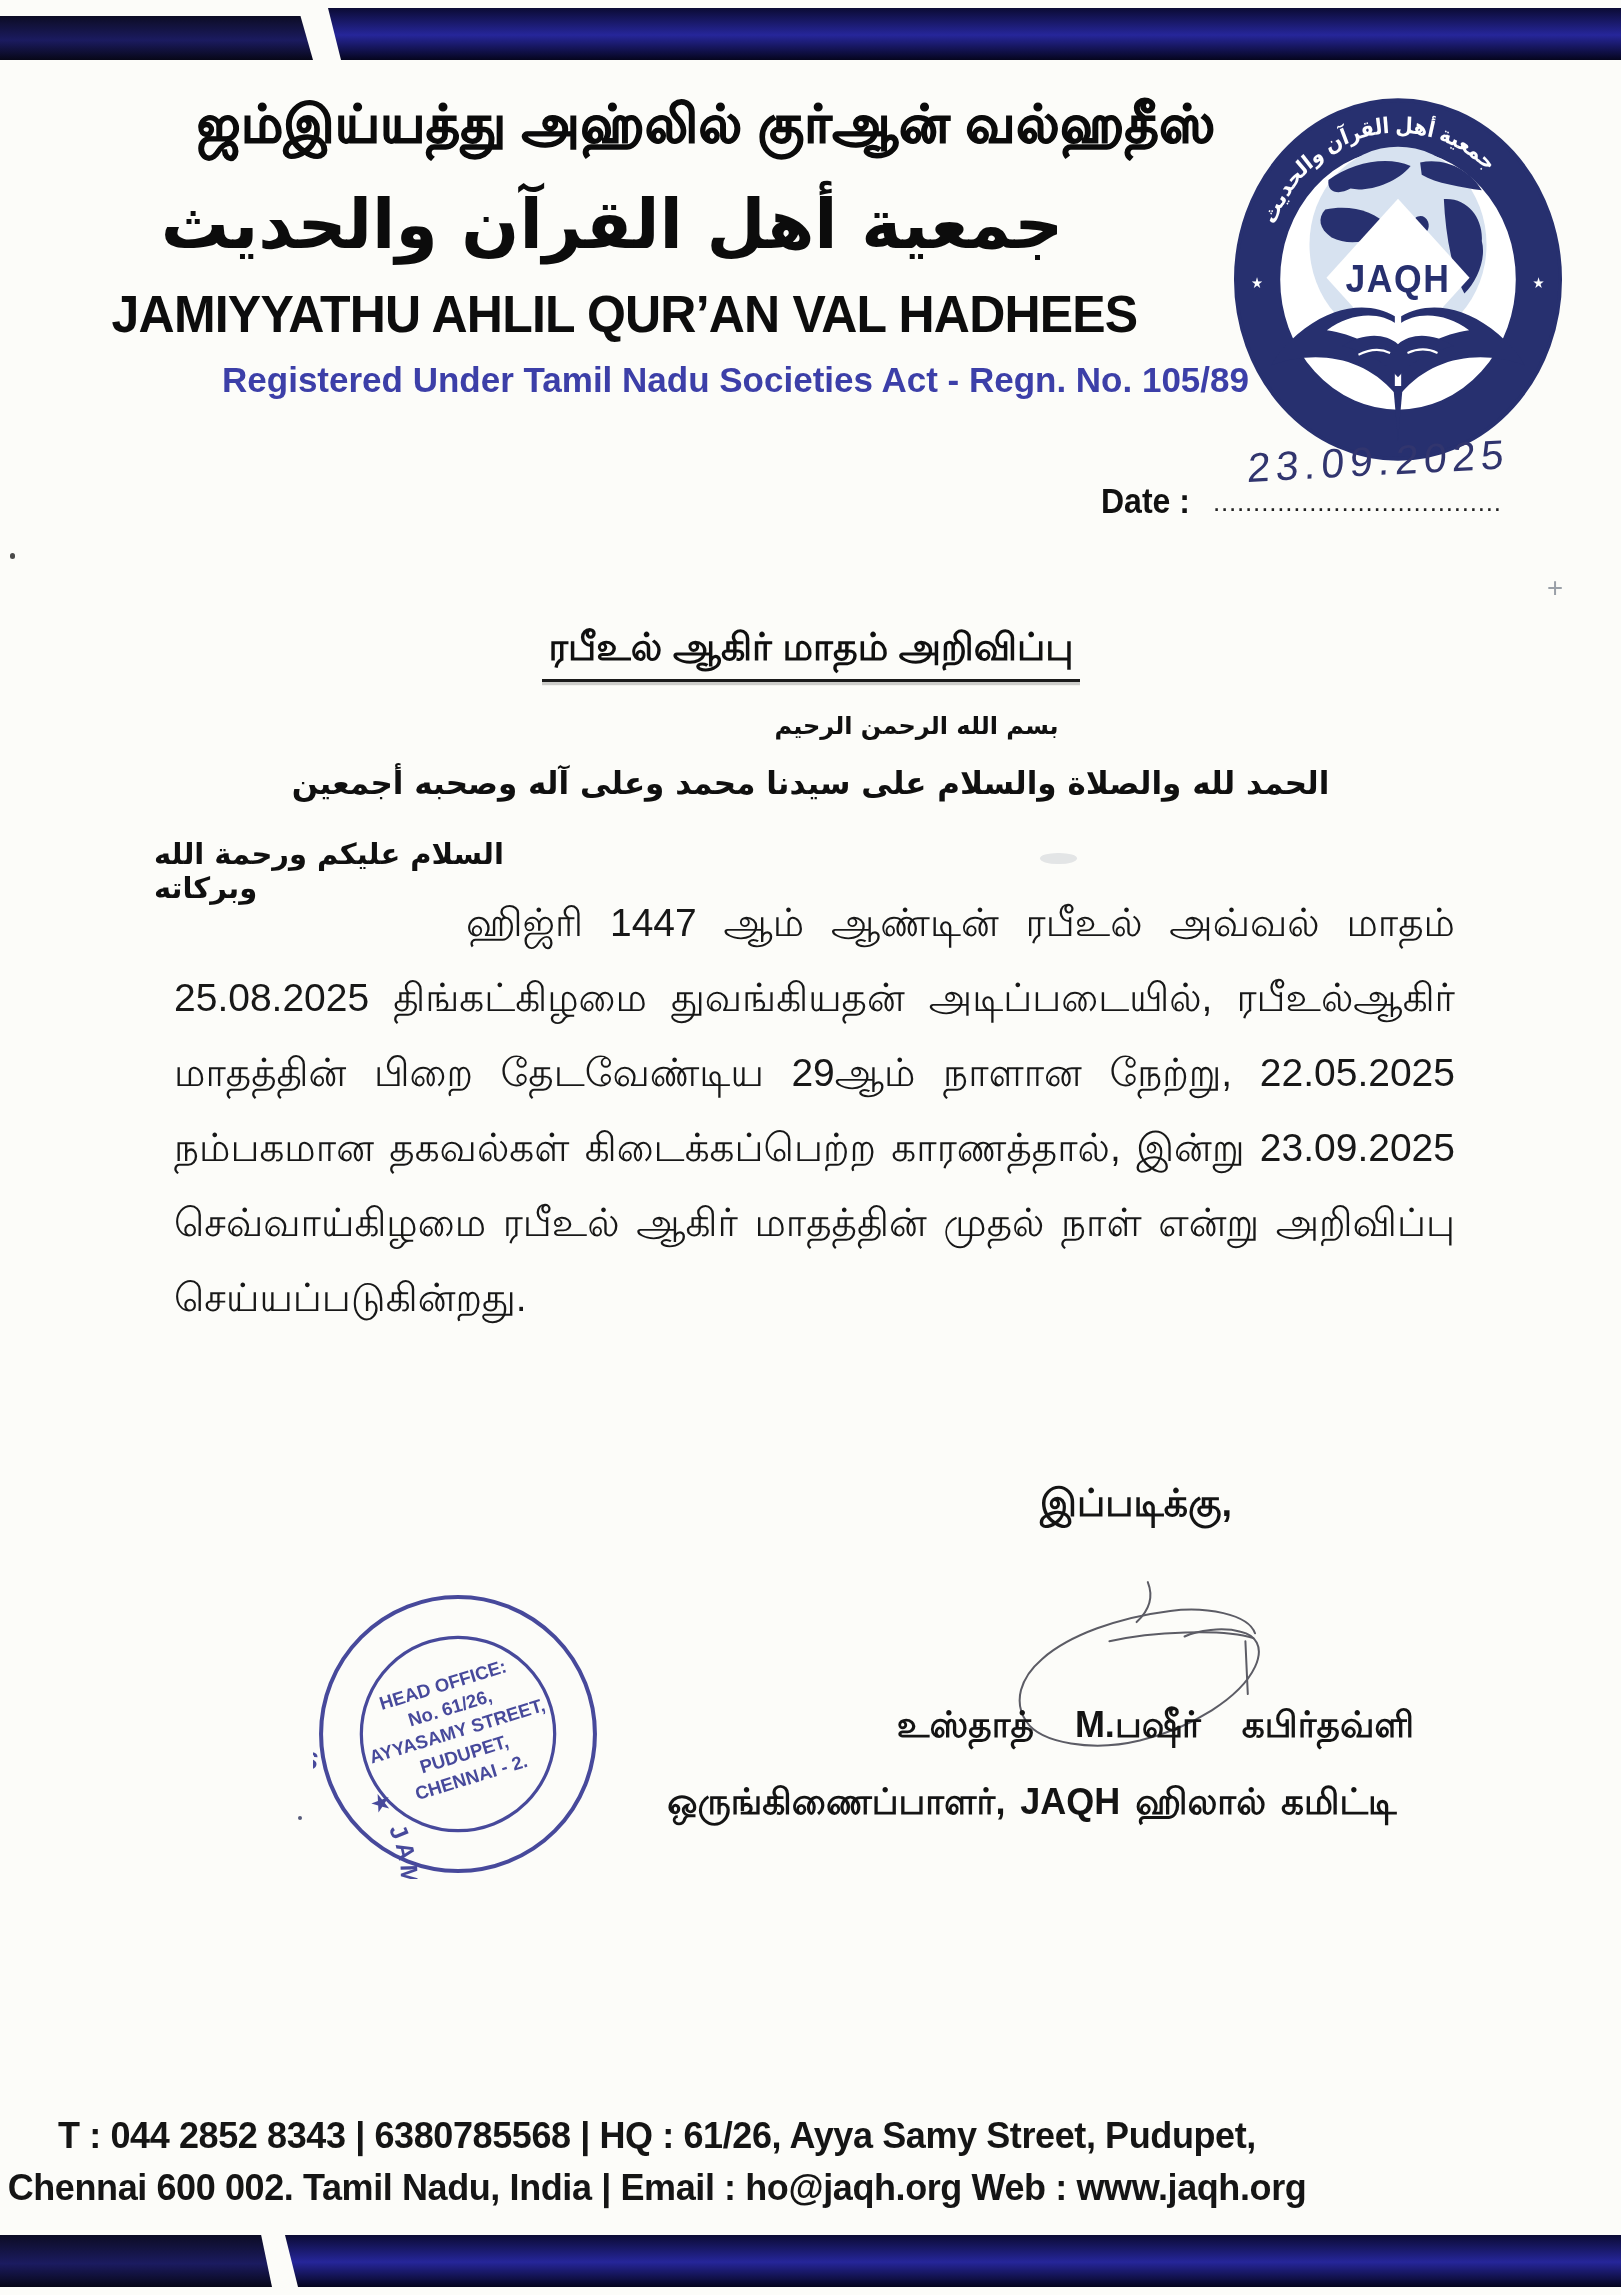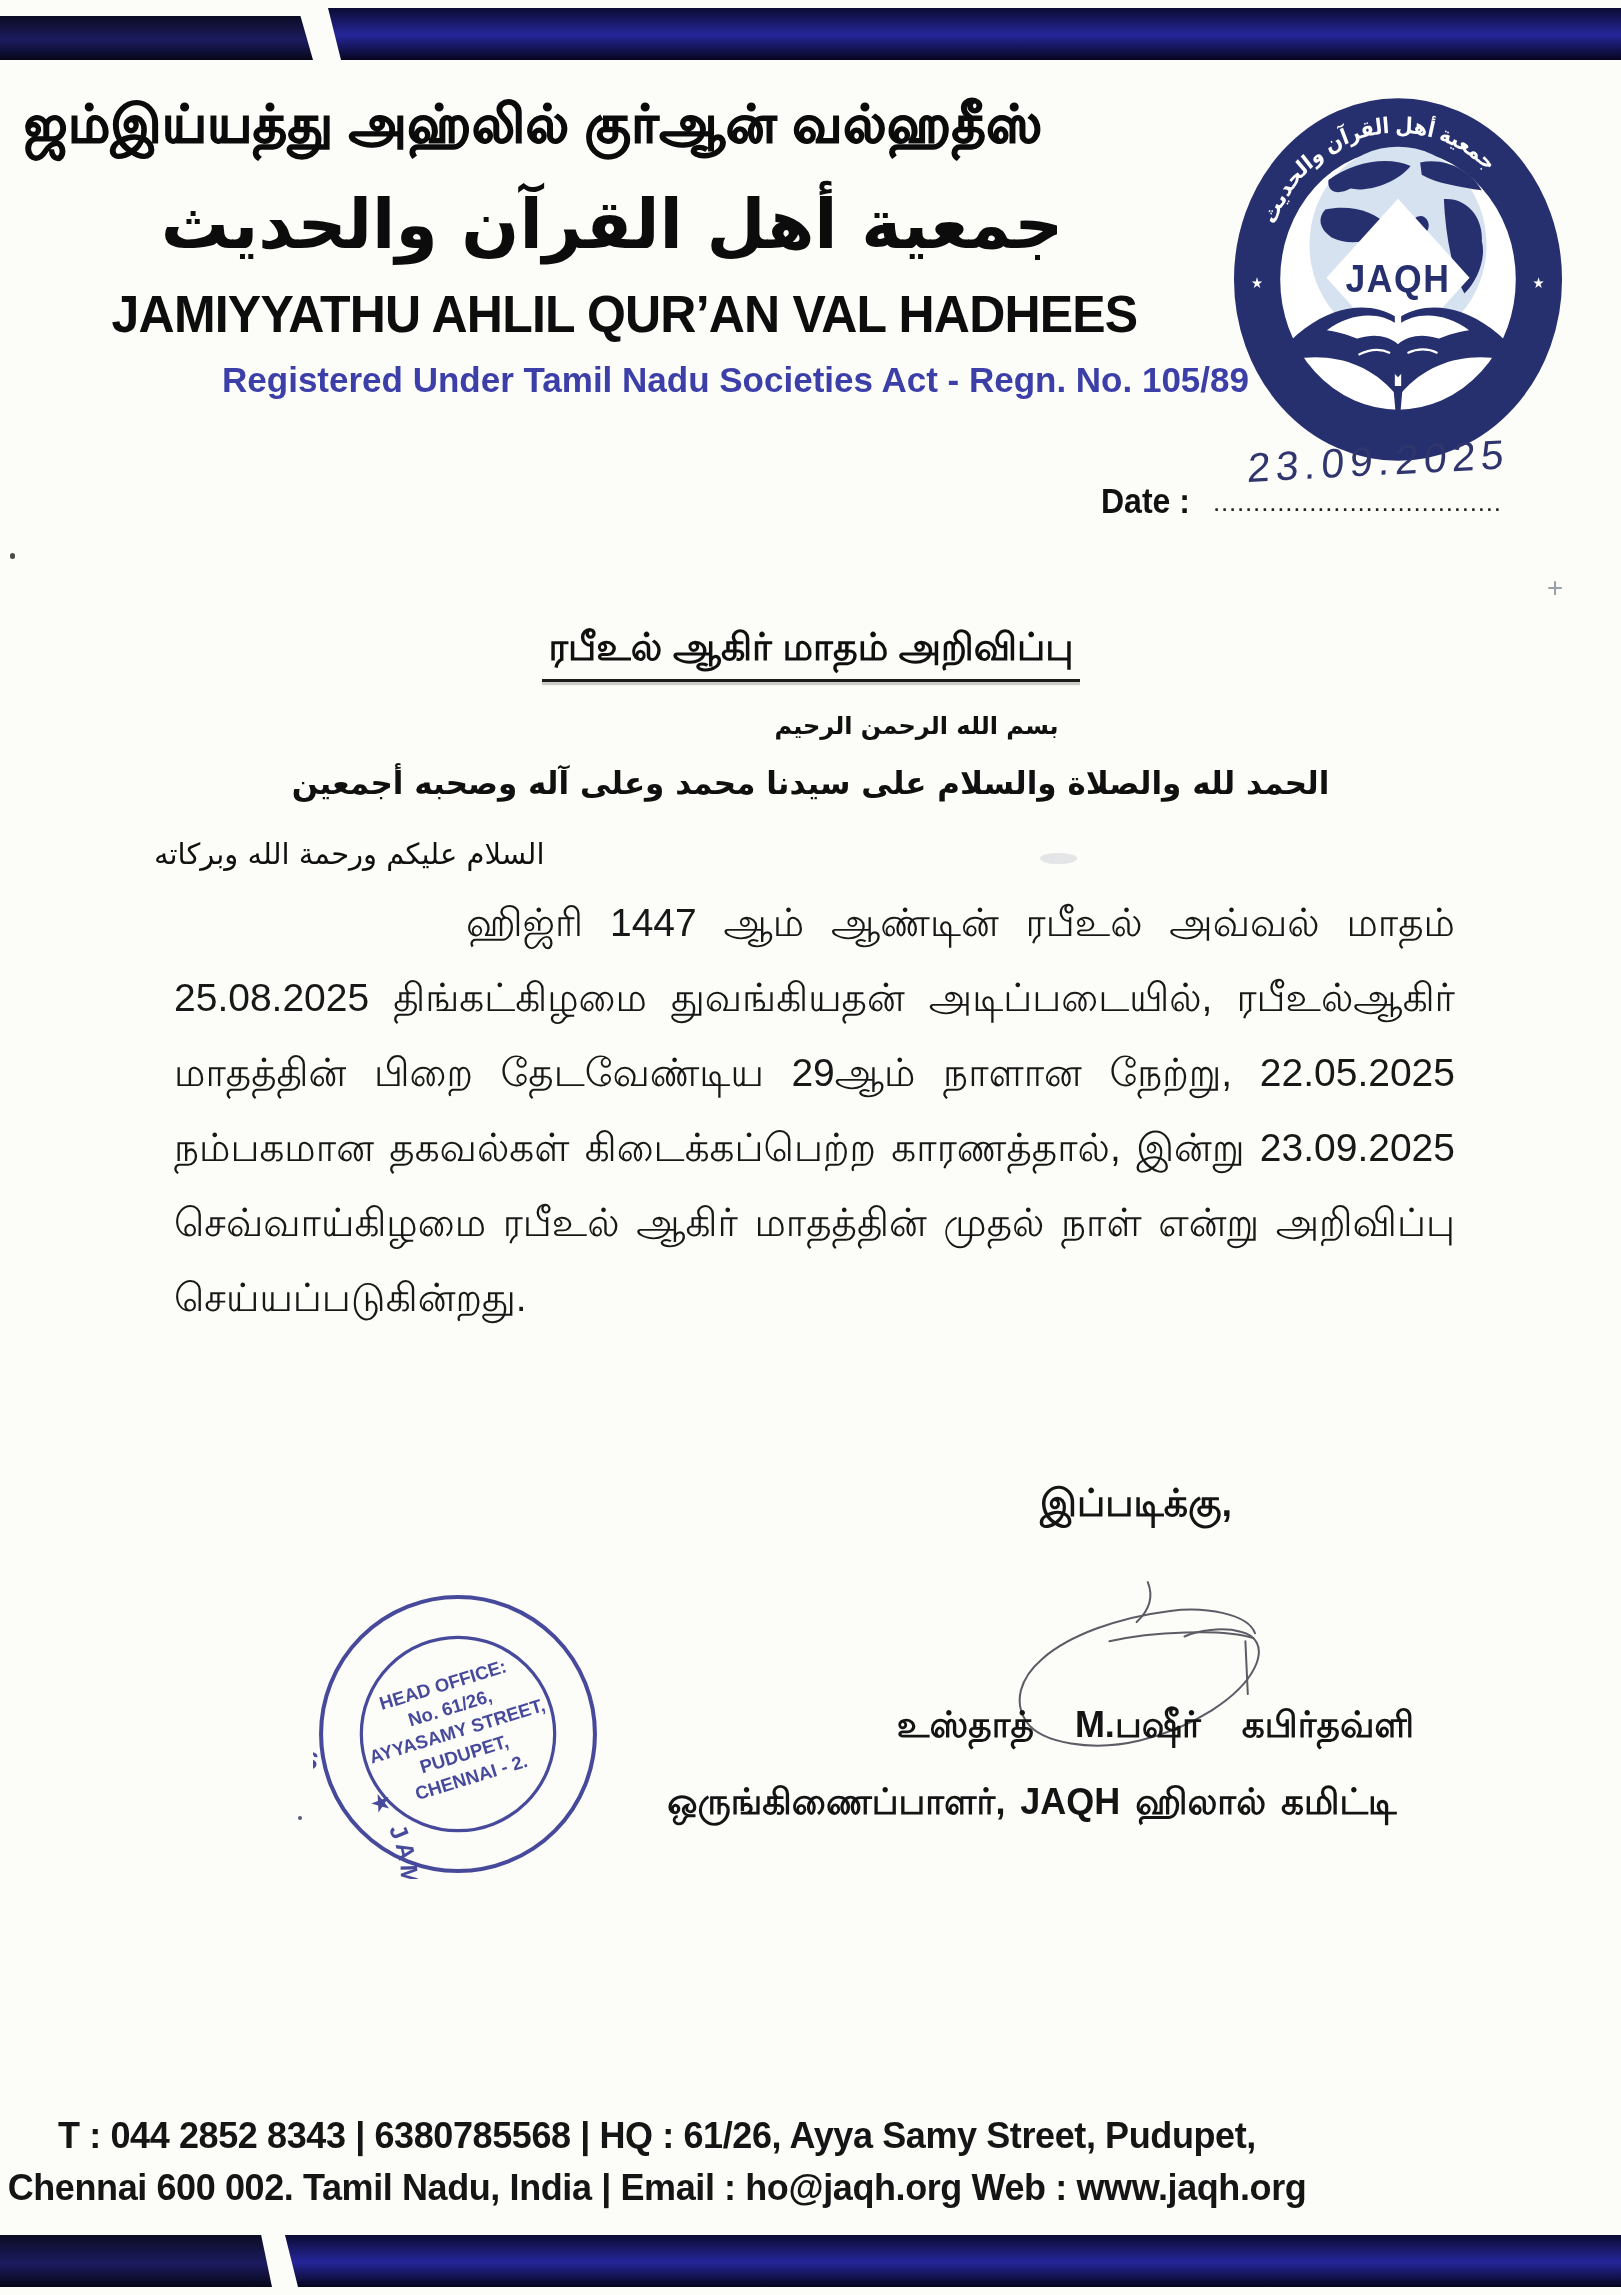--- a/index.html
+++ b/index.html
@@ -21,21 +21,21 @@
   .top-bar .seg-left{top:8px;height:44px;}
   .seg-right{
     left:328px;right:0;width:1294px;
     background:linear-gradient(180deg,#0b0b34 0%,#26269a 52%,#05051e 100%);
     clip-path:polygon(0 0,100% 0,100% 100%,13px 100%);
   }
   .bottom-bar .seg-left{width:272px;}
   .bottom-bar .seg-right{left:285px;width:1336px;}
   
   .org-tamil{
-    position:absolute;top:94px;left:24px;width:1192px;text-align:left;
+    position:absolute;top:94px;left:24px;width:1192px;text-align:right;
     font-size:52px;font-weight:900;color:#0b0b0b;letter-spacing:0.8px;
     -webkit-text-stroke:1.2px #0b0b0b;
   }
   .org-arabic{
     position:absolute;top:185px;left:24px;width:1176px;text-align:center;
     font-family:"DejaVu Sans",sans-serif;font-size:68px;font-weight:bold;color:#0c0c0c;
   }
   .org-english{
     position:absolute;top:285px;left:0px;width:1249px;text-align:center;
     font-size:50px;font-weight:800;letter-spacing:-0.8px;color:#0d0d0d;transform:scaleY(1.05);
@@ -56,21 +56,21 @@
   
   .title-wrap{position:absolute;top:626px;left:0;width:1622px;text-align:center;}
   .title{
     display:inline-block;font-size:38px;font-weight:800;color:#101010;
     padding:0 6.5px 4.9px 6.5px;border-bottom:3.2px solid #1a1a1a;
     box-shadow:0 3.2px 0 rgba(60,60,60,.25);
   }
   .ar{font-family:"DejaVu Sans",sans-serif;direction:rtl;color:#101010;}
   .bismillah{position:absolute;top:712px;left:746px;width:341px;text-align:center;font-size:24px;font-weight:bold;}
   .praise{position:absolute;top:765px;left:162px;width:1297px;text-align:center;font-size:31px;font-weight:bold;}
-  .salam{position:absolute;top:837px;left:154px;width:438px;text-align:left;font-size:29px;font-weight:normal;}
+  .salam{position:absolute;top:837px;left:154px;width:438px;text-align:left;font-size:29px;font-weight:bold;}
   .body-block{position:absolute;left:174px;top:885px;width:1281px;}
   .body-line{
     margin:0;font-size:39px;line-height:75px;color:#181818;
     text-align:justify;text-align-last:justify;white-space:normal;
   }
   .body-line.first{padding-left:292px;width:989px;}
   .body-line.last{text-align-last:left;}
   
   .closing{position:absolute;left:1040px;top:1482px;font-size:38px;font-weight:700;color:#141414;}
   .signature{position:absolute;left:991px;top:1563px;width:320px;height:227px;}

